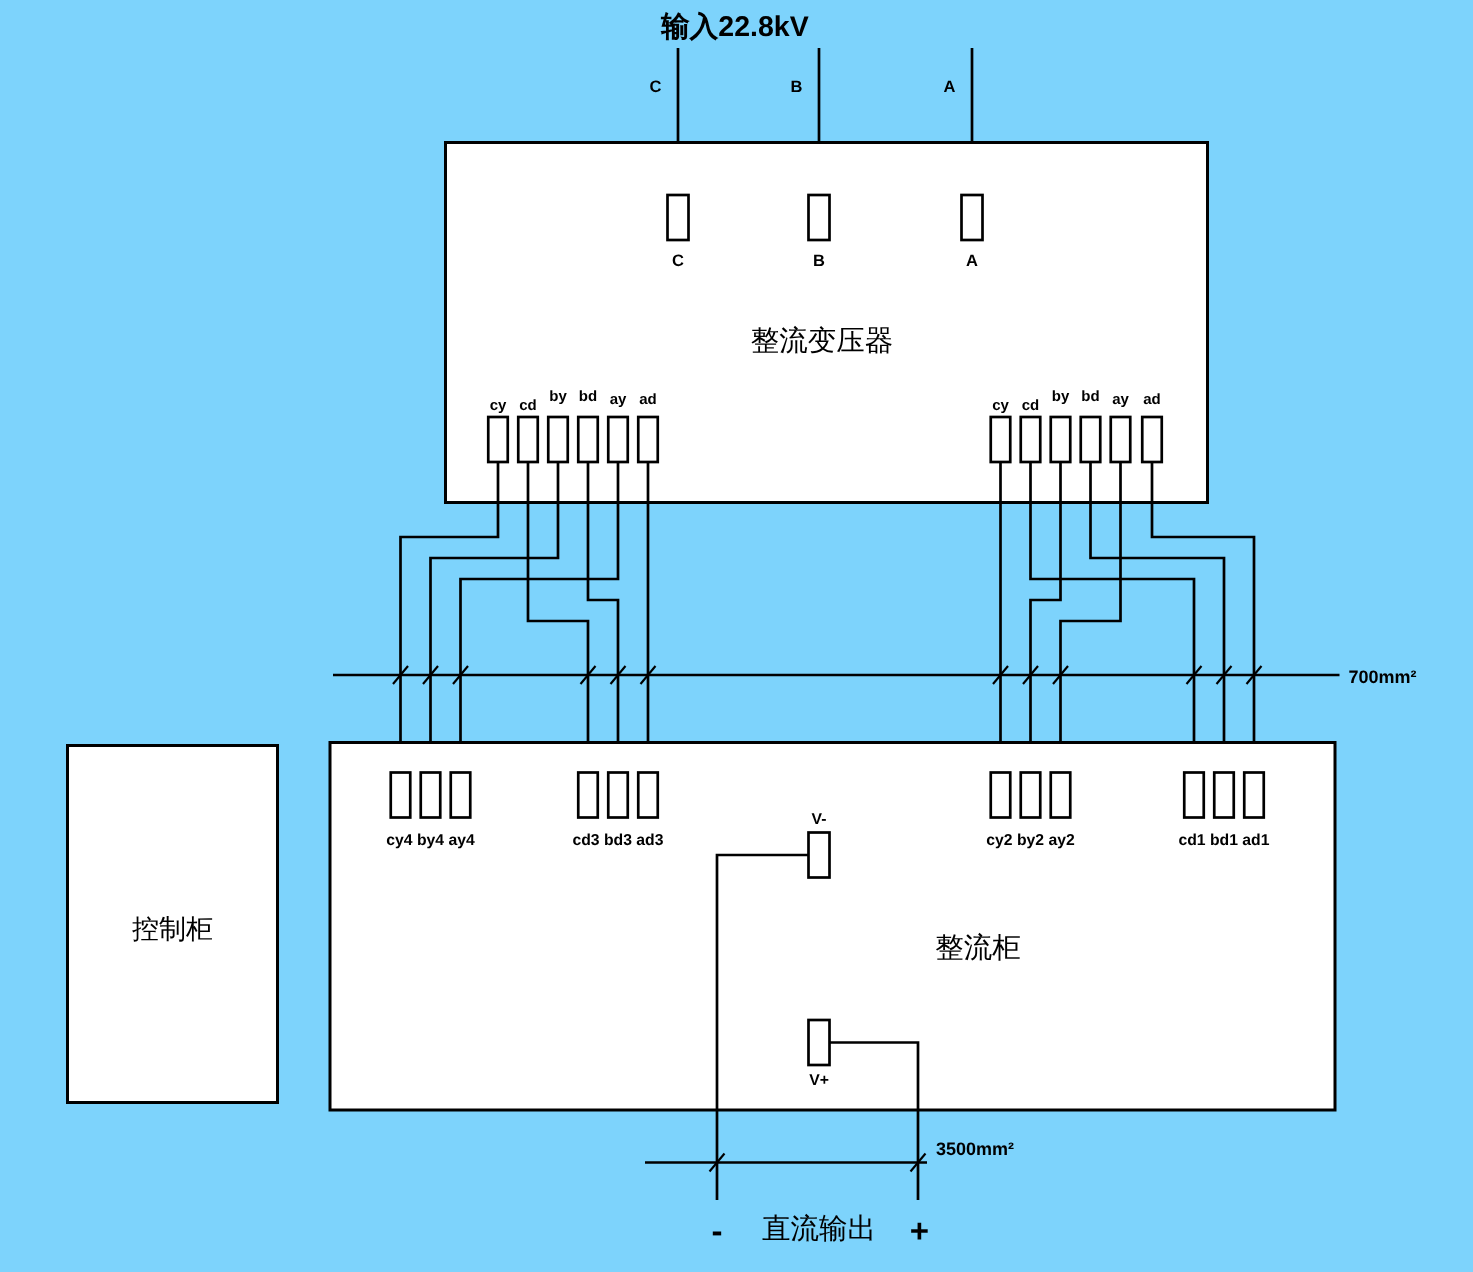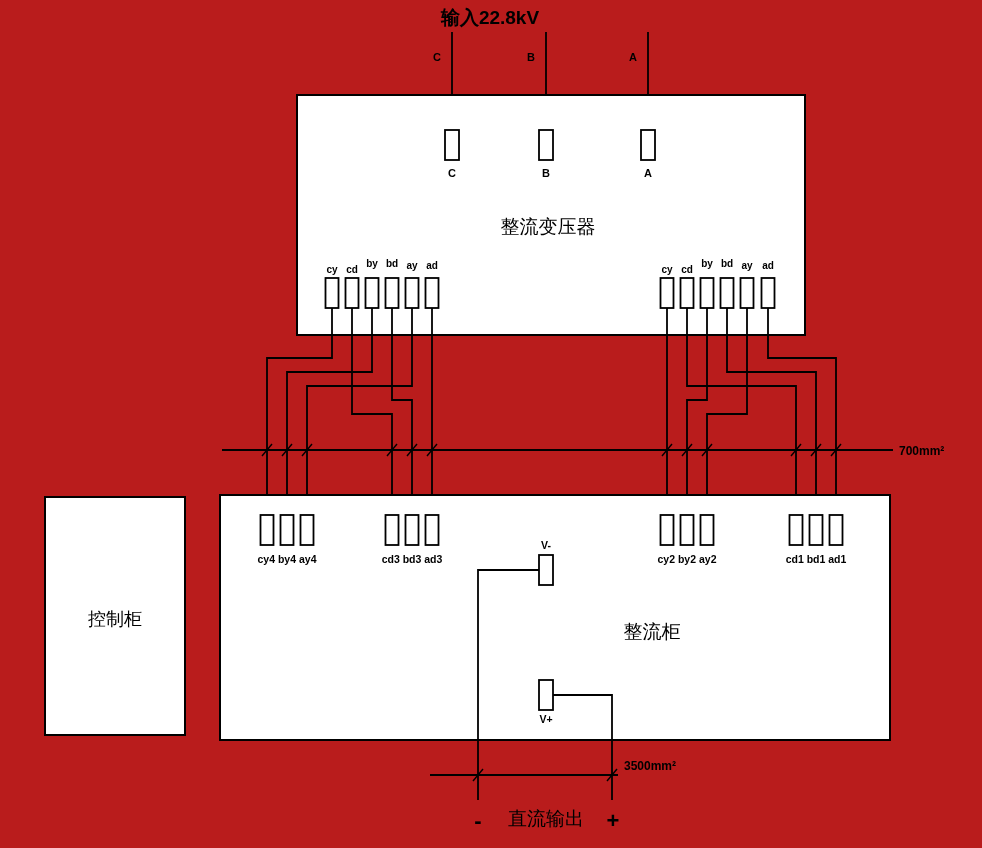--- a/index.html
+++ b/index.html
@@ -4,21 +4,21 @@
 <style>
   html, body {
     margin: 0;
     padding: 0;
     background: #ffffff;
   }
   .stage {
     position: relative;
     width: 982px;
     height: 848px;
-    background: #b91c1c;
+    background: #7dd3fc;
     font-family: "Liberation Sans", sans-serif;
     text-align: right;
   }
   svg { display: block; }
   .box       { fill: #ffffff; stroke: #000000; stroke-width: 2; }
   .term      { fill: #ffffff; stroke: #000000; stroke-width: 1.8; }
   .wire      { fill: none; stroke: #000000; stroke-width: 1.8; }
   .busline   { fill: none; stroke: #000000; stroke-width: 1.8; }
   .tick      { fill: none; stroke: #000000; stroke-width: 1.4; }
   .t-title   { font-size: 19px; font-weight: bold; fill: #000; }

